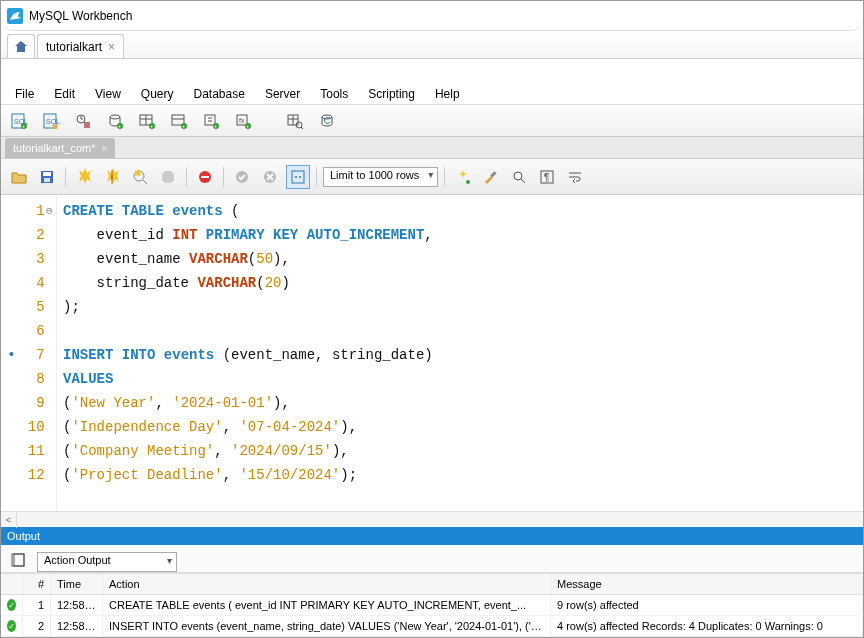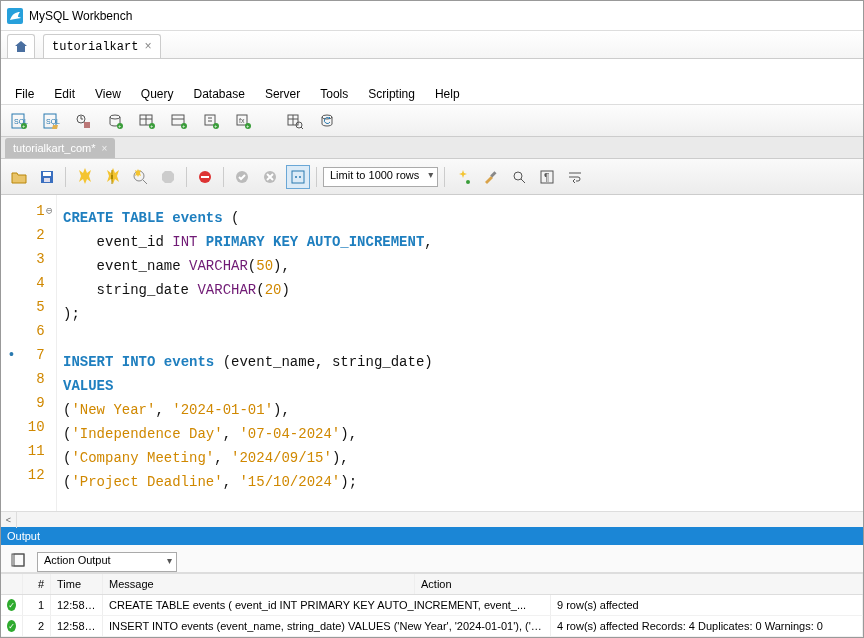--- a/index.html
+++ b/index.html
@@ -17,37 +17,37 @@
     flex-direction: column;
   }
   .titlebar {
     height: 30px;
     background: #fff;
     border-bottom: 1px solid #ddd;
     display: flex;
     align-items: center;
     padding: 0 6px;
     gap: 6px;
+    border-radius: 13px;
   }
   .titlebar .app-icon {
     width: 16px; height: 16px;
     background: #27a0db;
     border-radius: 2px;
     display: inline-flex; align-items:center; justify-content:center;
   }
   .titlebar .title { font-size: 12px; }
   .tabbar {
     height: 28px;
     background: linear-gradient(#fff,#f5f5f5);
     border-bottom: 1px solid #ccc;
     display: flex;
     align-items: flex-end;
     padding: 0 6px;
-    gap: 8px;
-    font-family: Liberation Mono, monospace;
+    gap: 2px;
   }
   .tabbar .home-tab {
     width: 28px; height: 24px;
     border: 1px solid #ccc; border-bottom:none;
     border-radius: 3px 3px 0 0;
     background: #fff;
     display:flex; align-items:center; justify-content:center;
   }
   .tabbar .doc-tab {
     height: 24px;
@@ -150,25 +150,24 @@
   }
   .gutter .ln .num { width: 26px; text-align:right;}
   .gutter .ln .mark { width: 18px; text-align:center; color:#2a7ab0;}
   .gutter .ln .fold {
     width: 10px; text-align:center; color:#888; font-size:11px;
   }
   .code {
     flex:1;
     padding: 4px 6px;
     white-space: pre;
-    margin-top: 7px;
   }
   .code .line { height:24px; line-height:24px; }
   .kw { color:#1f7fbf; font-weight:bold;}
-  .type { color:#701a75; font-weight:normal;}
+  .type { color:#c2410c; font-weight:bold;}
   .ident { color:#111; }
   .punct { color:#111; }
   .num { color:#d08800;}
   .str { color:#d08800;}
   .hscroll {
     height: 16px;
     border-top:1px solid #ddd;
     background:#f4f4f4;
     position:relative;
   }
@@ -541,22 +540,22 @@
     </span>
   <div class="output-combo">
     <span>Action Output</span>
   </div>
 </div>
 <div class="grid">
   <div class="head">
     <div class="cell c-status"></div>
     <div class="cell c-idx">#</div>
     <div class="cell c-time">Time</div>
+    <div class="cell c-action">Action</div>
     <div class="cell c-msg">Message</div>
-    <div class="cell c-action">Action</div>
   </div>
   <div id="grid-rows">
       <div class="row">
     <div class="cell c-status">
           <span class="ok-dot">✓</span>
         </div>
     <div class="cell c-idx">1</div>
     <div class="cell c-time">12:58:13</div>
     <div class="cell c-action">CREATE TABLE events (     event_id INT PRIMARY KEY AUTO_INCREMENT,     event_...</div>
     <div class="cell c-msg">9 row(s) affected</div>

